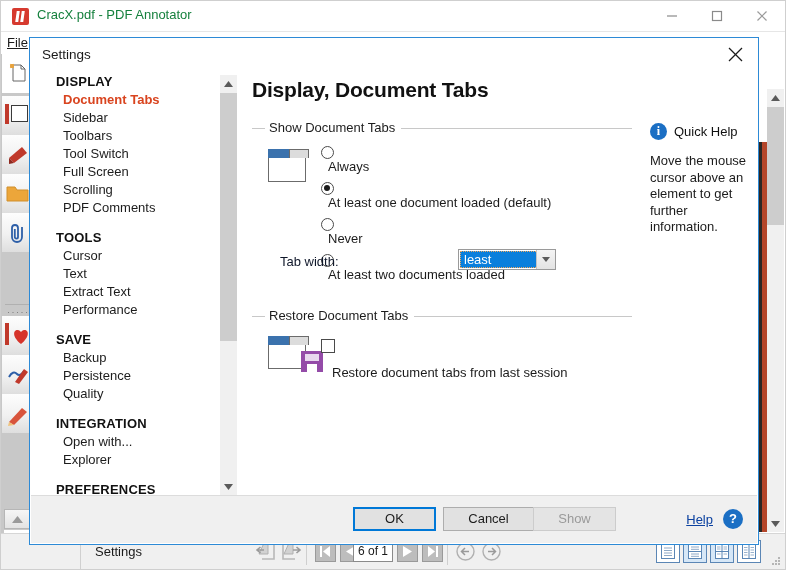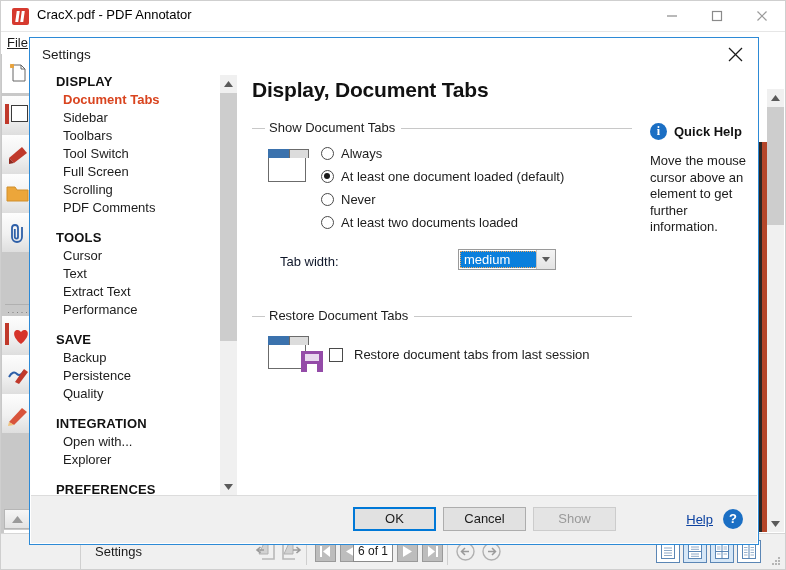--- a/index.html
+++ b/index.html
@@ -16,21 +16,21 @@
 
   
   #titlebar{position:absolute;left:0;top:0;width:784px;height:31px;background:#ffffff;
     border-bottom:1px solid #e6e6e6;box-sizing:border-box;}
   #app-icon{position:absolute;left:11px;top:7px;width:17px;height:17px;
     background:#d63a2f;border-radius:2px;}
   #app-icon:before{content:"";position:absolute;left:4px;top:3px;width:3px;height:11px;
     background:#ffffff;transform:skewX(-8deg);}
   #app-icon:after{content:"";position:absolute;left:9px;top:3px;width:3px;height:11px;
     background:#ffffff;transform:skewX(-8deg);}
-  #window-title{position:absolute;left:36px;top:6px;font-size:13px;color:#000000;
+  #window-title{position:absolute;left:36px;top:6px;font-size:13px;color:#15803d;
     white-space:nowrap;}
   .wbtn{position:absolute;top:0;width:45px;height:30px;cursor:default;}
   .wbtn svg{position:absolute;left:50%;top:50%;transform:translate(-50%,-50%);}
   #btn-min{right:91px;}#btn-max{right:46px;}#btn-close{right:1px;}
 
   
   #menubar{position:absolute;left:0;top:31px;width:784px;height:22px;background:#ffffff;}
   .menu-item{position:absolute;top:3px;font-size:13px;color:#1a1a1a;}
   .menu-item u{text-decoration:underline;}
 
@@ -130,21 +130,21 @@
 
   .icon-tab{position:absolute;left:16px;width:38px;height:33px;border:1.5px solid #6b6b6b;
     box-sizing:border-box;background:#ffffff;}
   .icon-tab .t1{position:absolute;left:-1.5px;top:-1.5px;width:21px;height:9px;background:#3b72ad;}
   .icon-tab .t2{position:absolute;left:20px;top:-1.5px;width:19.5px;height:9px;background:#dcdcdc;
     border:1.5px solid #6b6b6b;border-bottom:none;box-sizing:border-box;}
   .floppy{position:absolute;left:32px;top:14px;width:22px;height:21px;background:#944ba8;}
   .floppy .fl-top{position:absolute;left:4px;top:3px;width:14px;height:7px;background:#e8d8ee;}
   .floppy .fl-bot{position:absolute;left:6px;top:13px;width:10px;height:8px;background:#ffffff;}
 
-  .radio-row{display:flex;align-items:center;margin-bottom:8px;}
+  .radio-row{display:flex;align-items:flex-start;margin-bottom:8px;flex-direction:column;}
   .radio{width:13px;height:13px;border:1.4px solid #4a4a4a;border-radius:50%;
     box-sizing:border-box;background:#ffffff;flex:0 0 auto;}
   .radio.on:after{content:"";display:block;width:6px;height:6px;border-radius:50%;
     background:#1a1a1a;margin:2.3px 0 0 2.3px;}
   .radio-label{font-size:13px;color:#1c1c1c;margin-left:7px;white-space:nowrap;}
 
   .check{width:14px;height:14px;border:1.4px solid #4a4a4a;box-sizing:border-box;background:#ffffff;
     flex:0 0 auto;}
   .check-label{font-size:13px;color:#1c1c1c;margin-left:11px;white-space:nowrap;}
 
@@ -157,30 +157,30 @@
   #combo-arrow{position:absolute;right:0;top:0;width:19px;height:19px;
     background:linear-gradient(180deg,#f4f4f4,#e3e3e3);border-left:1px solid #c3c3c3;box-sizing:border-box;}
   #combo-arrow:after{content:"";position:absolute;left:5px;top:7px;border-left:4.5px solid transparent;
     border-right:4.5px solid transparent;border-top:5px solid #5a5a5a;}
 
   
   #quickhelp{position:absolute;left:620px;top:85px;width:100px;}
   #qh-head{display:flex;align-items:center;}
   #qh-icon{width:17px;height:17px;border-radius:50%;background:#1b6fc4;color:#ffffff;
     font-size:12px;font-weight:bold;text-align:center;line-height:17px;font-family:"Liberation Serif",serif;}
-  #qh-title{font-size:13px;font-weight:bold;color:#111111;margin-left:7px;}
+  #qh-title{font-size:13px;font-weight:normal;color:#111111;margin-left:7px;}
   #qh-body{margin-top:13px;font-size:13px;color:#1c1c1c;line-height:16.5px;}
 
   
   #dlg-footer{position:absolute;left:1px;right:1px;bottom:1px;height:48px;background:#f0f0f0;
     border-top:1px solid #dcdcdc;box-sizing:border-box;}
   .dbtn{position:absolute;top:11px;height:24px;border:1px solid #adadad;background:#e1e1e1;
     box-sizing:border-box;font-size:13px;color:#1c1c1c;text-align:center;line-height:22px;}
   #btn-ok{left:322px;width:83px;border:2px solid #0078d7;line-height:20px;}
-  #btn-cancel{left:412px;width:83px;}
+  #btn-cancel{left:412px;width:91px;}
   #btn-apply{left:502px;width:83px;color:#9a9a9a;background:#e4e4e4;border-color:#cccccc;}
   #link-help{position:absolute;right:44px;top:16px;font-size:13px;color:#0b41a0;
     text-decoration:underline;}
   #help-circle{position:absolute;right:14px;top:13px;width:20px;height:20px;border-radius:50%;
     background:#1b6fc4;color:#ffffff;font-size:13px;font-weight:bold;text-align:center;
     line-height:20px;}
 </style>
 </head>
 <body>
 
@@ -503,38 +503,38 @@
             <span class="radio-label">Never</span>
           </div>
           <div class="radio-row">
             <span class="radio"></span>
             <span class="radio-label">At least two documents loaded</span>
           </div>
         </div>
         <div style="position:absolute;left:28px;top:124px;">
           <span class="field-label">Tab width:</span>
           <div id="combo">
-            <div id="combo-value">medium</div>
+            <div id="combo-value">least</div>
             <div id="combo-arrow"></div>
           </div>
         </div>
       </div>
 
       <div class="group" style="margin-top:38px;height:80px;">
         <div class="group-rule"></div>
         <div class="group-caption">Restore Document Tabs</div>
         <div class="icon-tab" style="top:20px;">
           <div class="t1"></div>
           <div class="t2"></div>
           <div class="floppy">
             <div class="fl-top"></div>
             <div class="fl-bot"></div>
           </div>
         </div>
-        <div class="radio-row" style="position:absolute;left:69px;top:23px;margin:8px;">
+        <div class="radio-row" style="position:absolute;left:69px;top:23px;margin:0;gap:12px;">
           <span class="check"></span>
           <span class="check-label">Restore document tabs from last session</span>
         </div>
       </div>
     </div>
 
     <div id="quickhelp">
       <div id="qh-head">
         <span id="qh-icon">i</span>
         <span id="qh-title">Quick Help</span>

